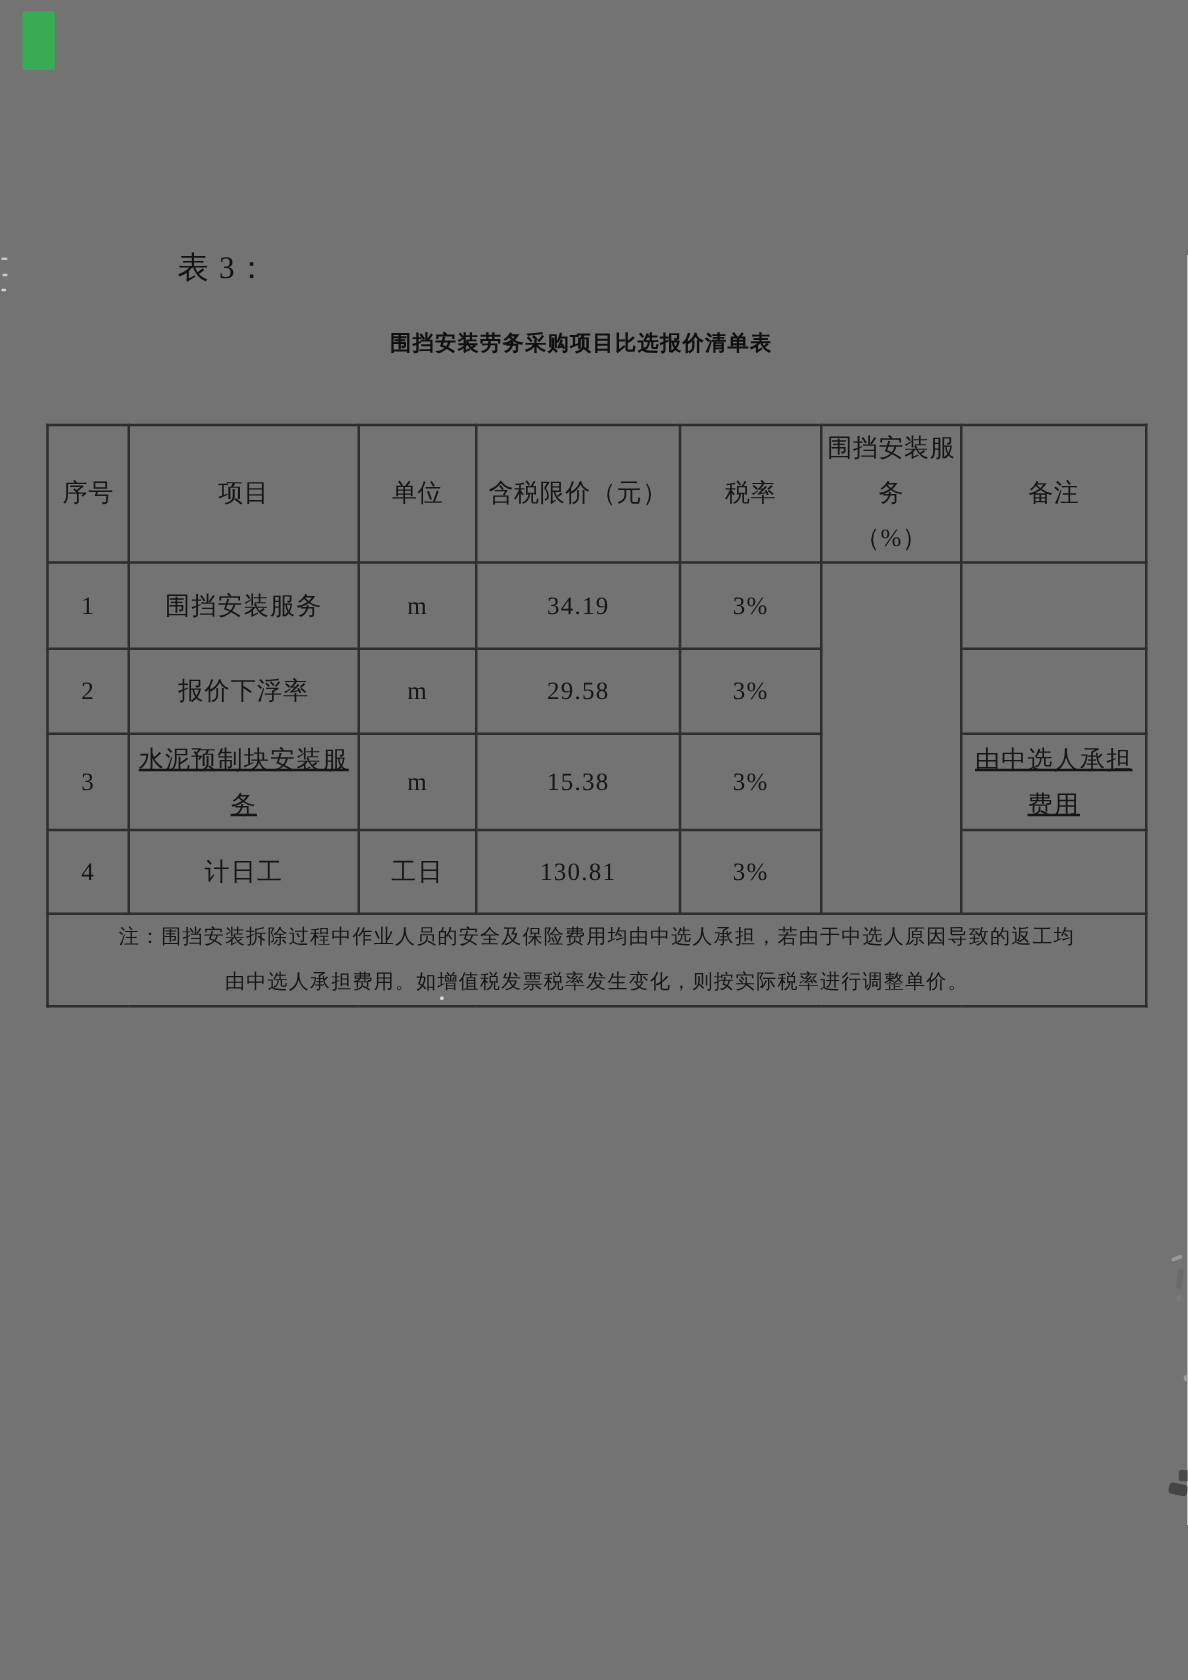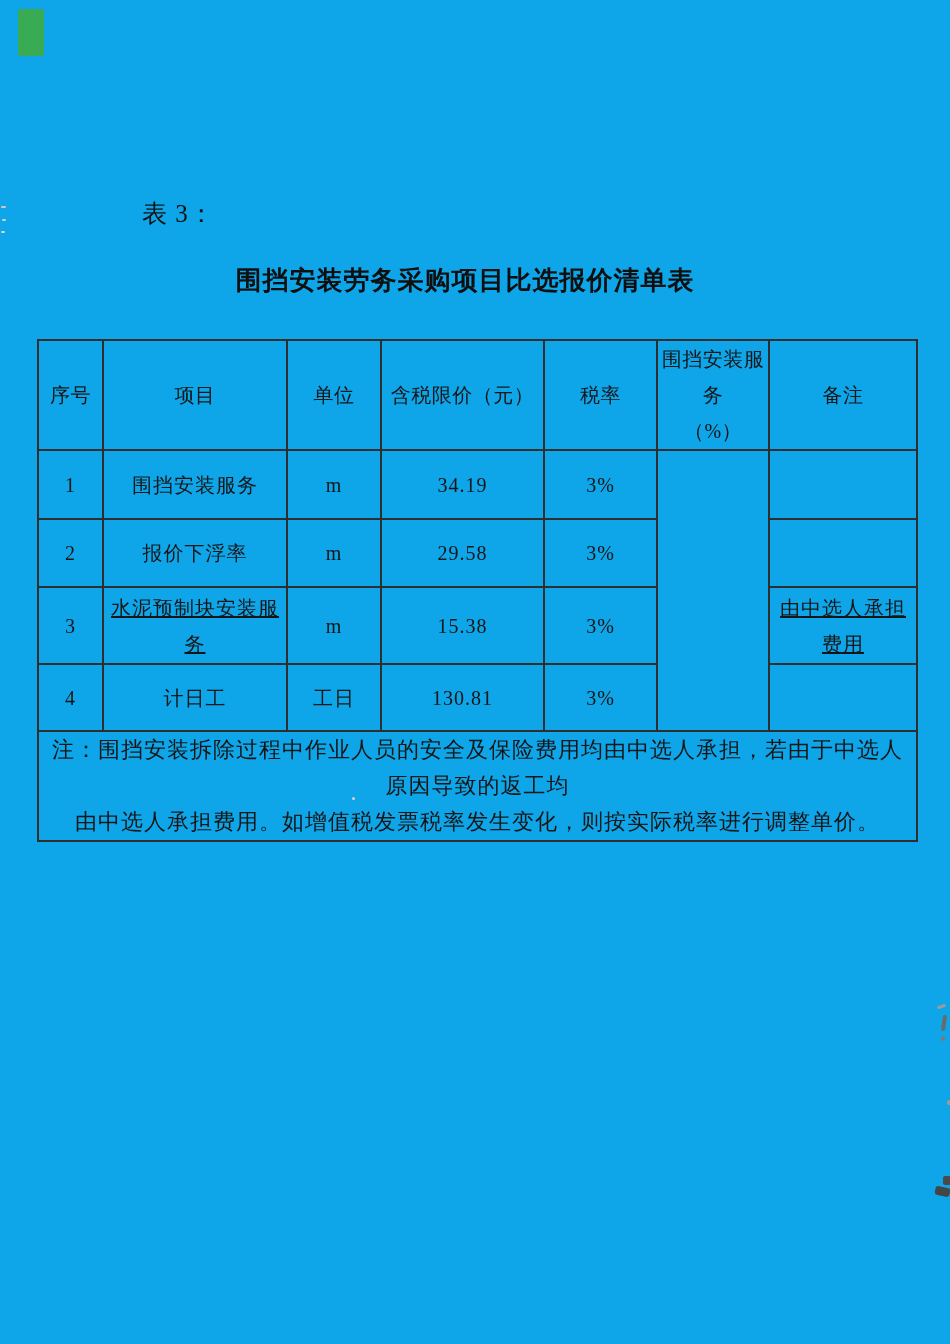--- a/index.html
+++ b/index.html
@@ -4,39 +4,39 @@
 <style>
   * { margin: 0; padding: 0; box-sizing: border-box; }
   html, body { background: #ffffff; }
   body {
     width: 950px; height: 1344px;
     position: relative;
     overflow: hidden;
     font-family: "Liberation Serif", "DejaVu Serif", serif;
     color: #161616;
   }
-  .page { position: absolute; inset: 0; background: #0ea5e9; }
+  .page { position: absolute; inset: 0; background: #737373; }
 
   
   .green-mark {
     position: absolute; left: 18px; top: 9px;
     width: 26px; height: 47px;
     background: #3aab55;
     border-radius: 2px;
   }
 
   .table-label {
     position: absolute; left: 142px; top: 197px;
     font-size: 25px; letter-spacing: 1px;
     color: #111;
   }
   .doc-title {
     position: absolute; top: 263px; left: 0; width: 930px;
     text-align: center;
-    font-size: 26px; font-weight: bold; letter-spacing: 1px;
+    font-size: 17px; font-weight: bold; letter-spacing: 1px;
     color: #0f0f0f;
   }
 
   table.quote {
     position: absolute; left: 37px; top: 339px;
     width: 879px;
     border-collapse: collapse;
     table-layout: fixed;
     font-size: 20px;
   }
@@ -55,21 +55,21 @@
   tr.r-head   { height: 76px; }
   tr.r-1      { height: 69px; }
   tr.r-2      { height: 68px; }
   tr.r-3      { height: 77px; }
   tr.r-4      { height: 67px; }
   tr.r-note   { height: 62px; }
   .preline-discount { white-space: pre-line; line-height: 34px; letter-spacing: 0; }
   td.note-cell {
     text-align: left;
     letter-spacing: 0;
-    font-size: 22px;
+    font-size: 16px;
     line-height: 29px;
     padding: 0 8px;
     white-space: pre-line;
   }
   .wrapcell { line-height: 37px; text-decoration: underline; }
 
   
   .speck { position: absolute; border-radius: 2px; }
   .sp-l1 { left: 1px;  top: 206px;  width: 5px;  height: 2px; background: #c9c9c9; }
   .sp-l2 { left: 2px;  top: 219px;  width: 4px;  height: 2px; background: #cfcfcf; }

